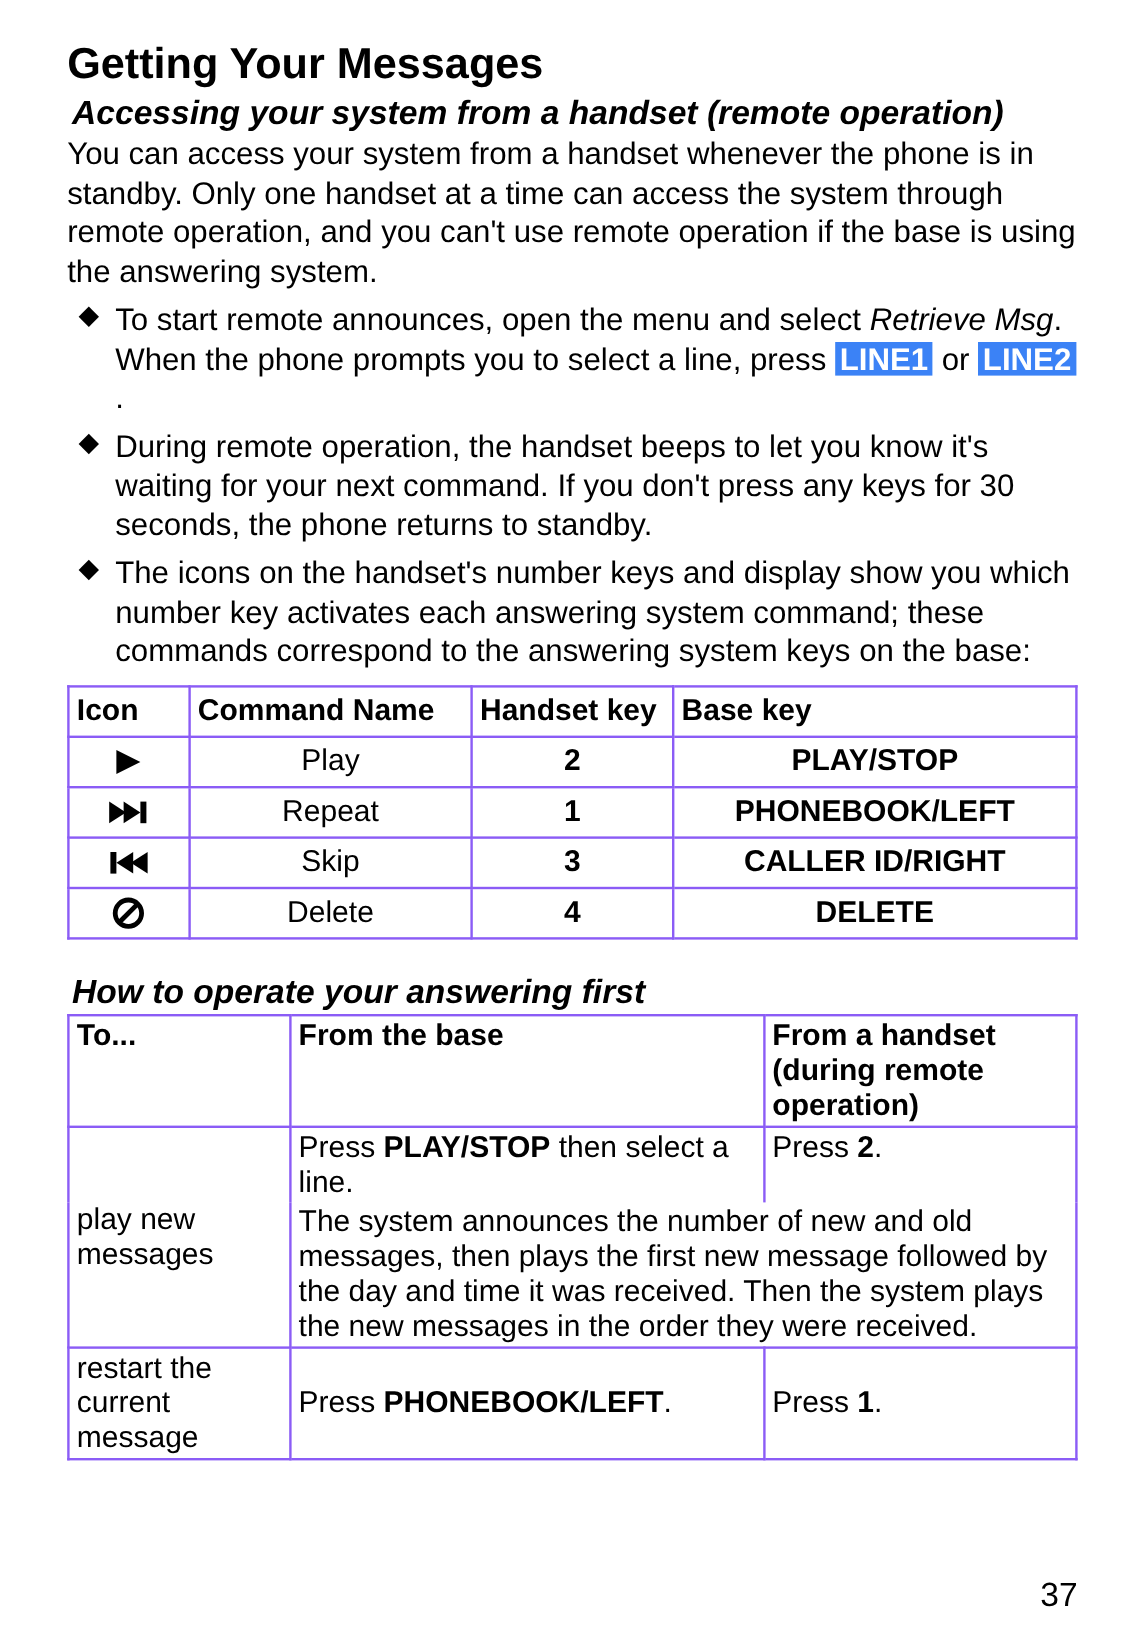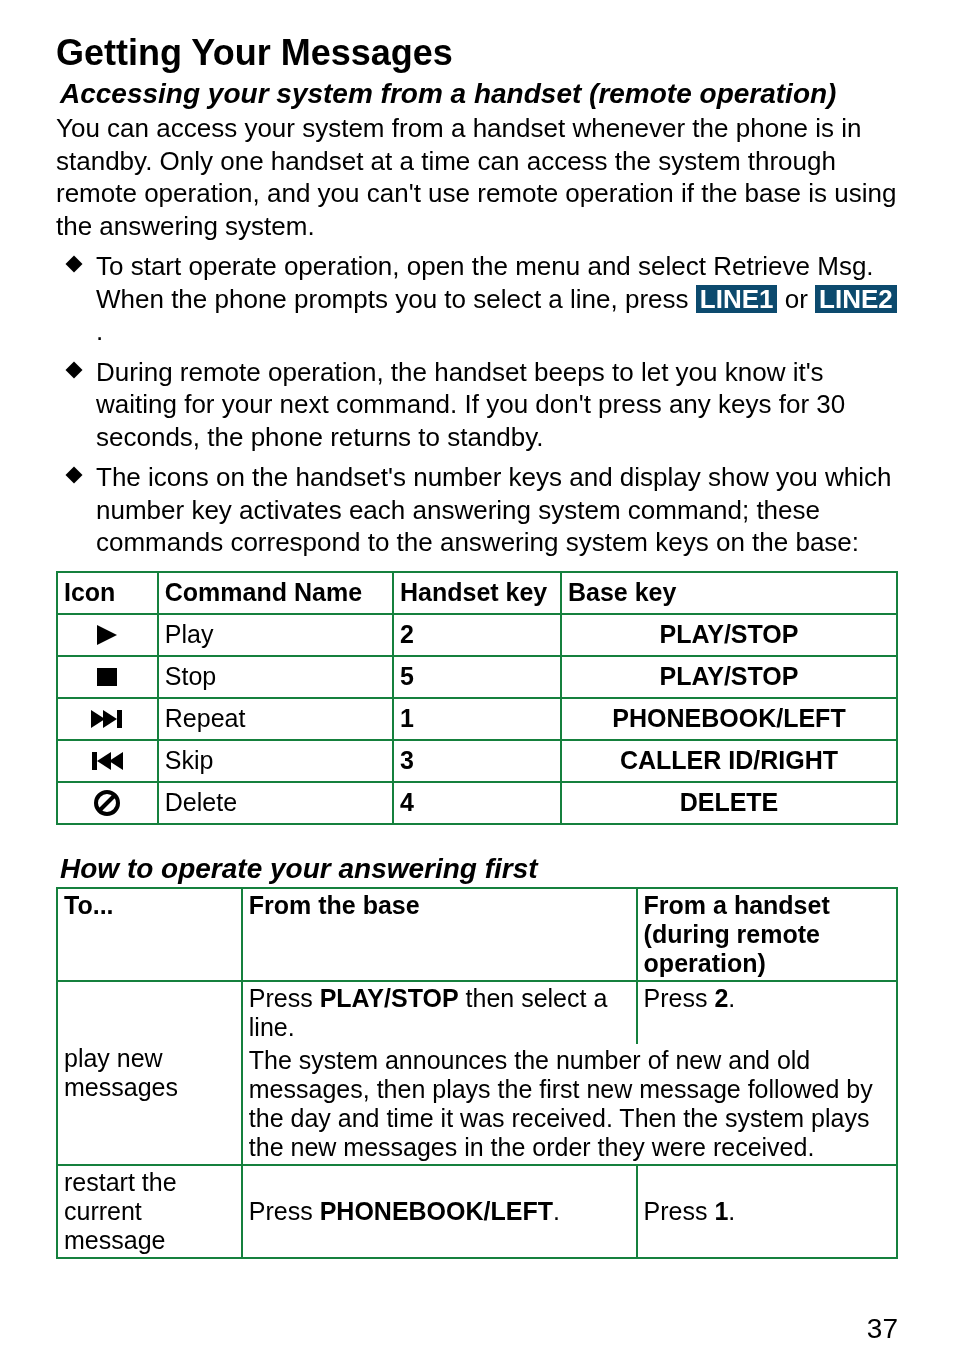--- a/index.html
+++ b/index.html
@@ -47,47 +47,47 @@
   ul.diamond > li > .bullet {
     position: absolute;
     left: 12px;
     top: 8px;
     width: 12px;
     height: 12px;
     background: #000;
     transform: rotate(45deg);
   }
   .label-box {
-    background: #0c4a6e;
+    background: #3b82f6;
     color: #fff;
     font-weight: bold;
     padding: 0 4px;
     display: inline-block;
     line-height: 1.1;
     font-family: Arial, Helvetica, sans-serif;
   }
   table {
     border-collapse: collapse;
     width: 100%;
     font-size: 25px;
   }
   table th, table td {
-    border: 2px solid #15803d;
+    border: 2px solid #8b5cf6;
     padding: 2px 6px;
     vertical-align: middle;
   }
   table th {
     font-weight: bold;
     text-align: left;
   }
   .t1 th, .t1 td {
     height: 36px;
   }
   .t1 td.center, .t1 th.center {
-    text-align: left;
+    text-align: center;
   }
   .t1 .basekey {
     font-weight: bold;
     text-align: center;
   }
   .icon-cell {
     text-align: center;
   }
   svg.icon {
     display: block;
@@ -102,37 +102,37 @@
   .t2 .no-bottom {
     border-bottom: none;
   }
   .page-number {
     position: absolute;
     bottom: 12px;
     right: 56px;
     font-size: 28px;
   }
   .bold { font-weight: bold; }
-  .italic-text { }
+  .italic-text { font-style: italic; }
 </style>
 </head>
 <body>
 
 <div class="page">
 
   <h1>Getting Your Messages</h1>
 
   <h2 class="italic">Accessing your system from a handset (remote operation)</h2>
 
   <p class="body">You can access your system from a handset whenever the phone is in standby. Only one handset at a time can access the system through remote operation, and you can't use remote operation if the base is using the answering system.</p>
 
   <ul class="diamond">
     <li>
       <span class="bullet"></span>
-      <span>To start operate operation, open the menu and select </span><span class="italic-text">Retrieve Msg</span><span>. When the phone prompts you to select a line, press </span><span class="label-box">LINE1</span><span> or </span><span class="label-box">LINE2</span><span>.</span>
+      <span>To start remote announces, open the menu and select </span><span class="italic-text">Retrieve Msg</span><span>. When the phone prompts you to select a line, press </span><span class="label-box">LINE1</span><span> or </span><span class="label-box">LINE2</span><span>.</span>
     </li>
     <li>
       <span class="bullet"></span>
       <span>During remote operation, the handset beeps to let you know it's waiting for your next command. If you don't press any keys for 30 seconds, the phone returns to standby.</span>
     </li>
     <li>
       <span class="bullet"></span>
       <span>The icons on the handset's number keys and display show you which number key activates each answering system command; these commands correspond to the answering system keys on the base:</span>
     </li>
   </ul>
@@ -156,30 +156,20 @@
         <svg class="icon" width="28" height="24" viewBox="0 0 28 24">
               <polygon points="4,2 24,12 4,22" fill="#000"></polygon>
             </svg>
       </td>
       <td class="center">Play</td>
       <td class="center bold">2</td>
       <td class="basekey">PLAY/STOP</td>
     </tr>
     <tr>
       <td class="icon-cell">
-        <svg class="icon" width="24" height="22" viewBox="0 0 24 22">
-              <rect x="2" y="2" width="20" height="18" fill="#000"></rect>
-            </svg>
-      </td>
-      <td class="center">Stop</td>
-      <td class="center bold">5</td>
-      <td class="basekey">PLAY/STOP</td>
-    </tr>
-    <tr>
-      <td class="icon-cell">
         <svg class="icon" width="36" height="24" viewBox="0 0 36 24">
           <polygon points="2,3 16,12 2,21" fill="#000"></polygon>
           <polygon points="14,3 28,12 14,21" fill="#000"></polygon>
           <rect x="28" y="3" width="5" height="18" fill="#000"></rect>
         </svg>
       </td>
       <td class="center">Repeat</td>
       <td class="center bold">1</td>
       <td class="basekey">PHONEBOOK/LEFT</td>
     </tr>

